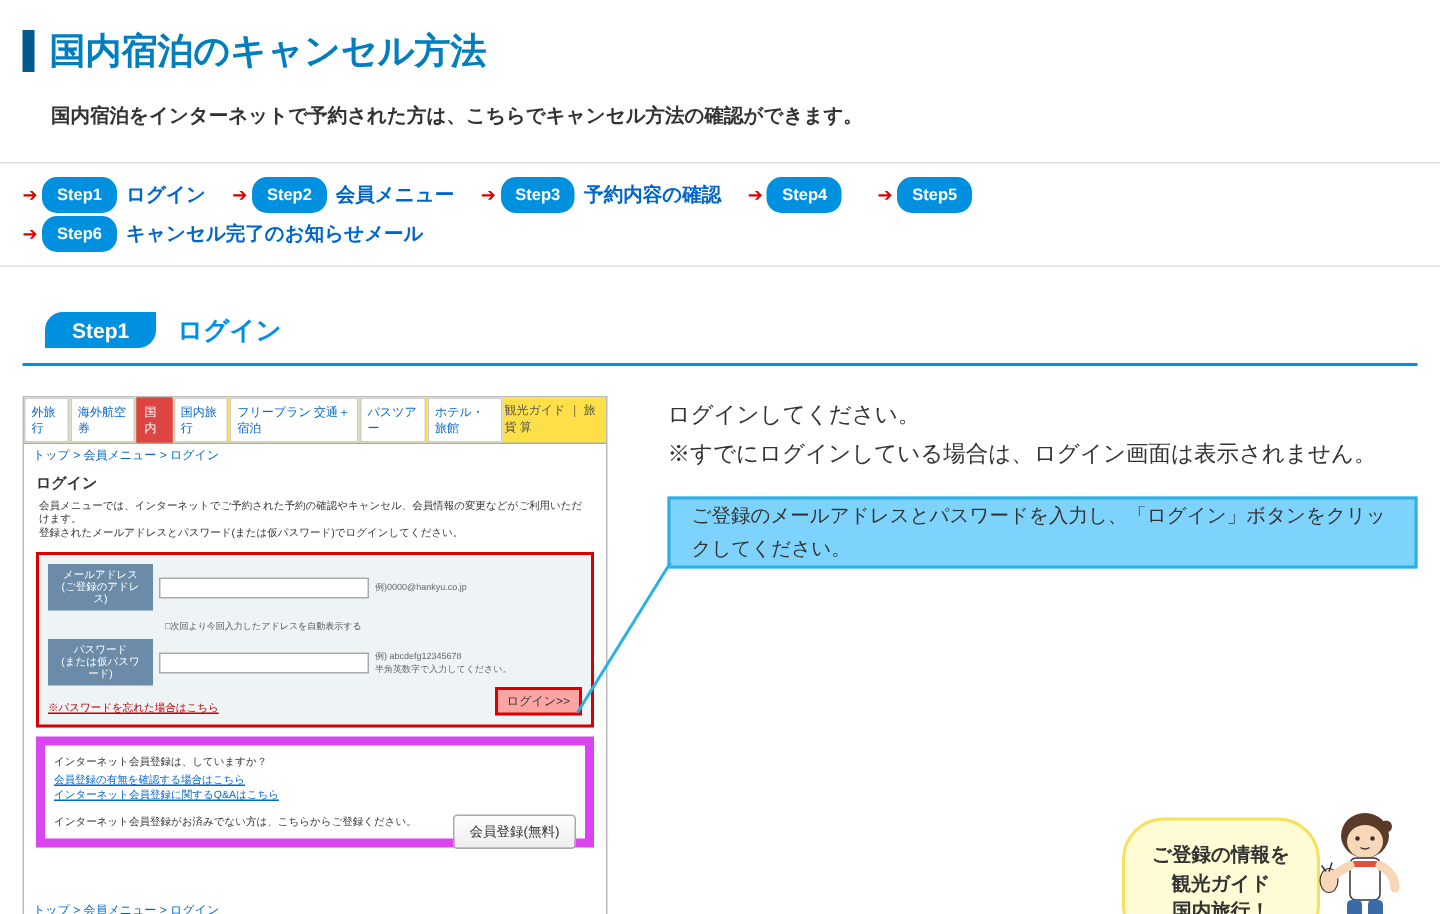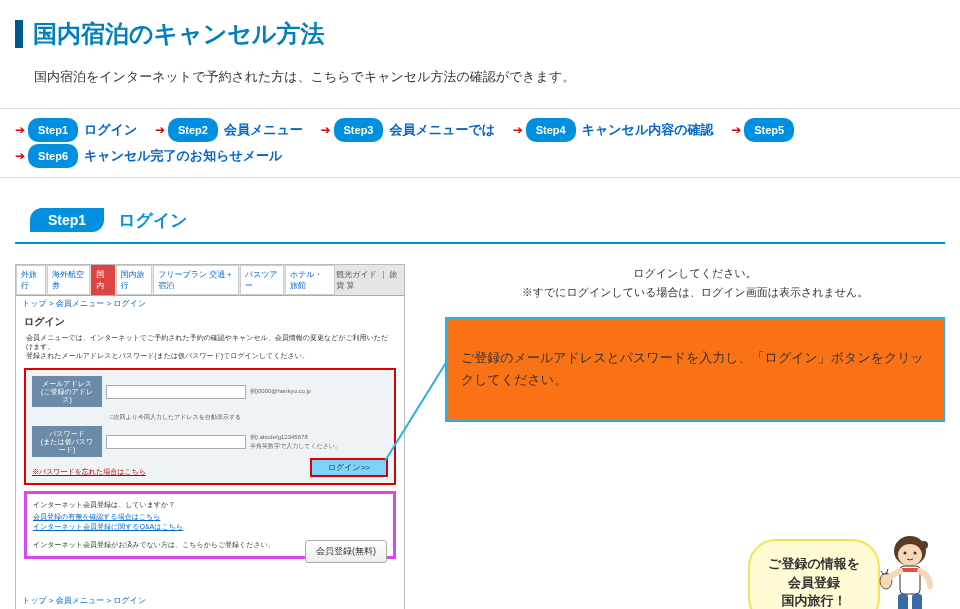--- a/index.html
+++ b/index.html
@@ -1,57 +1,57 @@
 <!DOCTYPE html>
 <html><head>
   <meta charset="utf-8">
   <style>
     * { margin: 0; padding: 0; box-sizing: border-box; }
     body { font-family: "メイリオ", Meiryo, sans-serif; background: #fff; color: #333; font-size: 13px; width: 960px; }
     .page-title { padding: 18px 0 12px 15px; }
     .page-title-bar { display: flex; align-items: center; }
     .title-marker { width: 8px; height: 28px; background: #005a8c; margin-right: 10px; }
     .title-text { color: #007ebe; font-size: 24px; font-weight: bold; }
-    .page-subtitle { padding: 6px 13px 22px 34px; font-size: 13px; }
+    .page-subtitle { padding: 6px 13px 22px 34px; font-size: 13px; font-weight: bold; }
     .step-nav { border-top: 1px solid #e0e0e0; border-bottom: 1px solid #e0e0e0; padding: 8px 15px; line-height: 2; }
     .step-link { display: inline-flex; align-items: center; margin-right: 14px; text-decoration: none; }
     .arrow-icon { color: #d90000; font-size: 12px; margin-right: 3px; }
     .step-badge { background: #0090e0; color: #fff; border-radius: 10px; padding: 1px 10px; font-size: 11px; font-weight: bold; margin-right: 6px; }
     .step-label { color: #0066cc; font-size: 13px; font-weight: bold; }
     .section-header { display: flex; align-items: center; padding: 30px 15px 10px; border-bottom: 2px solid #0090e0; margin: 0 15px 20px; }
     .section-badge { background: #0090e0; color: #fff; border-radius: 12px 0 12px 0; padding: 4px 18px; font-size: 14px; font-weight: bold; margin-right: 14px; }
     .section-title { color: #0090e0; font-size: 17px; font-weight: bold; }
     .content-row { display: flex; padding: 0 15px 20px; position: relative; }
     .screenshot-col { width: 390px; flex-shrink: 0; }
     .desc-col { flex: 1; padding-left: 40px; }
     .mock { border: 1px solid #bbb; background: #fff; font-size: 9px; position: relative; }
-    .mock-tabs { display: flex; border-bottom: 1px solid #aaa; background: #e5e5e5; align-items: center; }
+    .mock-tabs { display: flex; border-bottom: 1px solid #aaa; background: #fde047; }
     .mock-tab { border: 1px solid #ccc; padding: 3px 4px; font-size: 8px; color: #333; background: #fff; margin-right: 1px; }
     .mock-tab.active { background: #d44; color: #fff; border-color: #d44; font-family: Liberation Serif, serif; }
     .mock-tab.blue { color: #0066cc; }
     .mock-tabright { margin-left: auto; font-size: 8px; color: #555; padding: 3px 0; }
     .mock-breadcrumb { font-size: 8px; color: #0066cc; padding: 2px 6px; }
     .mock-login-title { font-weight: bold; padding: 4px 8px; font-size: 10px; }
     .mock-login-desc { font-size: 7px; padding: 0 10px 4px; line-height: 1.3; }
     .mock-login-box { border: 2px solid #d90000; margin: 4px 8px; padding: 6px; background: #eef3f6; position: relative; }
     .mock-field-row { display: flex; align-items: center; margin-bottom: 6px; }
     .mock-field-label { background: #6b8ba8; color: #fff; font-size: 7px; padding: 4px 6px; width: 70px; text-align: center; line-height: 1.1; }
     .mock-field-input { border: 1px solid #aaa; height: 14px; width: 140px; margin-left: 4px; background: #fff; }
     .mock-field-hint { font-size: 6px; color: #666; margin-left: 4px; }
     .mock-checkbox { font-size: 6px; color: #555; padding-left: 78px; margin-bottom: 4px; }
     .mock-forgot { font-size: 7px; color: #b00; text-decoration: underline; }
-    .mock-login-btn { position: absolute; right: 6px; bottom: 6px; border: 2px solid #d90000; background: #7dd3fc; padding: 2px 16px; font-size: 8px; }
-    .mock-register-box { border: 3px solid #d946ef; margin: 6px 8px; padding: 6px; }
+    .mock-login-btn { position: absolute; right: 6px; bottom: 6px; border: 2px solid #d90000; background: #fca5a5; padding: 2px 6px; font-size: 8px; }
+    .mock-register-box { border: 6px solid #d946ef; margin: 6px 8px; padding: 6px; }
     .mock-reg-line { font-size: 7px; color: #333; margin-bottom: 2px; }
     .mock-reg-link { color: #0066cc; text-decoration: underline; font-size: 7px; display: block; }
     .mock-reg-desc { font-size: 7px; margin-top: 8px; }
     .mock-reg-btn { border: 1px solid #aaa; background: linear-gradient(#fff,#eee); padding: 4px 10px; font-size: 9px; float: right; border-radius: 3px; }
     .mock-bottom-bc { font-size: 8px; color: #0066cc; padding: 30px 6px 4px; clear: both; }
-    .desc-text { font-size: 11px; line-height: 1.7; margin-bottom: 16px; text-align: center; }
-    .callout-box { border: 2px solid #2bb0e5; padding: 28px 14px; font-size: 13px; line-height: 1.7; position: relative; background: #f97316; }
+    .desc-text { font-size: 15px; line-height: 1.7; margin-bottom: 16px; }
+    .callout-box { border: 2px solid #2bb0e5; padding: 0 14px; font-size: 13px; line-height: 1.7; position: relative; background: #7dd3fc; }
     .mascot-area { position: absolute; right: 18px; bottom: -10px; display: flex; align-items: flex-start; }
     .speech-bubble { background: #fffbd4; border: 2px solid #f7e05a; border-radius: 28px; padding: 14px 18px; font-size: 13px; font-weight: bold; color: #333; text-align: center; line-height: 1.4; position: relative; margin-right: -8px; margin-top: 8px; }
     .mascot { width: 70px; height: 110px; position: relative; }
     .mascot svg { width: 100%; height: 100%; }
   </style>
 </head>
 <body>
 
 <div class="page-title">
   <div class="page-title-bar">
@@ -68,26 +68,25 @@
     <span class="step-label">ログイン</span>
   </a>
   <a class="step-link">
     <span class="arrow-icon">➔</span>
     <span class="step-badge">Step2</span>
     <span class="step-label">会員メニュー</span>
   </a>
   <a class="step-link">
     <span class="arrow-icon">➔</span>
     <span class="step-badge">Step3</span>
-    <span class="step-label">会員メニューでは</span>
+    <span class="step-label">予約内容の確認</span>
   </a>
   <a class="step-link">
     <span class="arrow-icon">➔</span>
     <span class="step-badge">Step4</span>
-    <span class="step-label">キャンセル内容の確認</span>
   </a>
   <a class="step-link">
     <span class="arrow-icon">➔</span>
     <span class="step-badge">Step5</span>
   </a>
   <br>
   <a class="step-link">
     <span class="arrow-icon">➔</span>
     <span class="step-badge">Step6</span>
     <span class="step-label">キャンセル完了のお知らせメール</span>
@@ -159,21 +158,21 @@
       <span>ご登録のメールアドレスとパスワードを入力し、「ログイン」ボタンをクリックしてください。</span>
       <svg style="position:absolute;left:-66px;top:38px;" width="70" height="110" viewBox="0 0 70 110">
         <path d="M 66 4 L 4 104" stroke="#2bb0e5" stroke-width="2" fill="none"></path>
       </svg>
     </div>
   </div>
 
   <div class="mascot-area">
     <div class="speech-bubble">
       <span>ご登録の情報を</span><br>
-      <span>会員登録</span><br>
+      <span>観光ガイド</span><br>
       <span>国内旅行！</span>
     </div>
     <div class="mascot">
       <svg viewBox="0 0 70 110">
         <ellipse cx="38" cy="20" rx="16" ry="15" fill="#5a3a28"></ellipse>
         <ellipse cx="38" cy="24" rx="12" ry="11" fill="#f7d7b8"></ellipse>
         <circle cx="33" cy="22" r="1.5" fill="#333"></circle>
         <circle cx="43" cy="22" r="1.5" fill="#333"></circle>
         <path d="M 35 28 Q 38 30 41 28" stroke="#333" stroke-width="1" fill="none"></path>
         <circle cx="52" cy="14" r="4" fill="#5a3a28"></circle>

